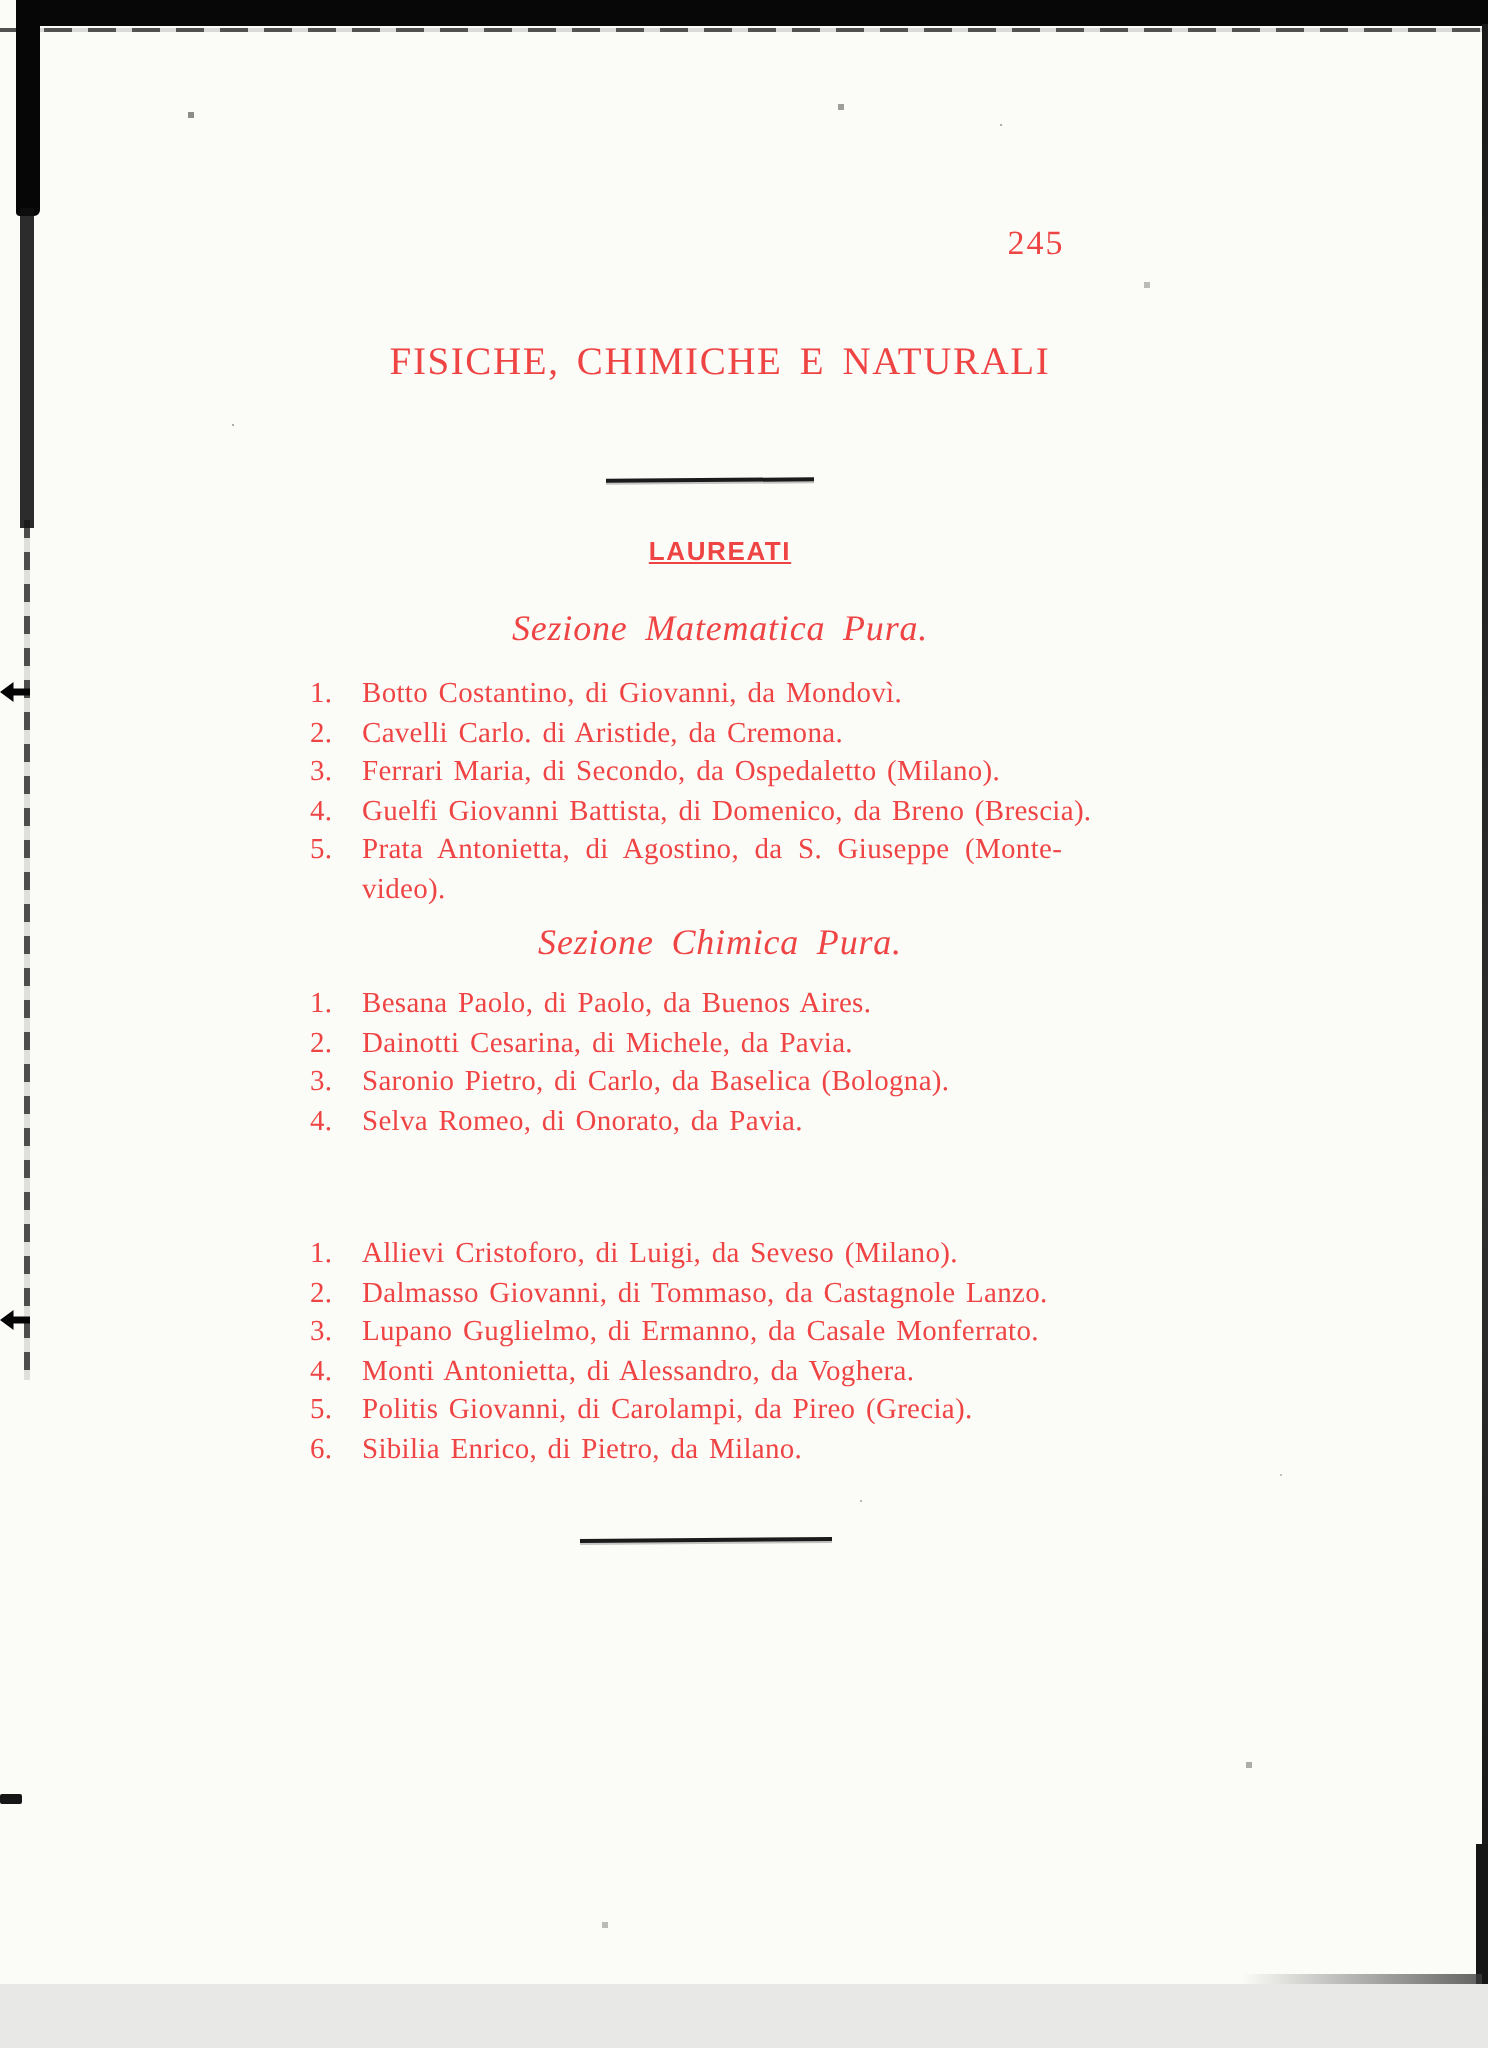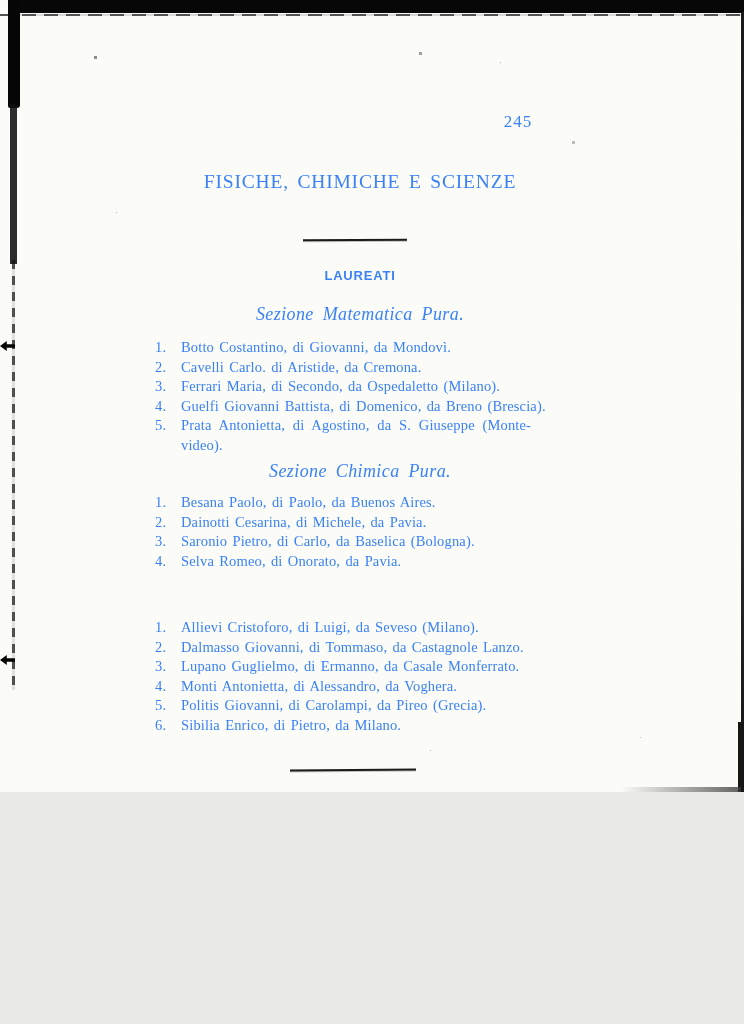--- a/index.html
+++ b/index.html
@@ -1,22 +1,22 @@
 <!DOCTYPE html>
 <html><head>
 <meta charset="utf-8">
 <style>
   html,body{margin:0;padding:0;background:#e8e8e6;}
   .page{
     position:relative;
-    width:744px;height:792px;
+    width:744px;height:992px;
     background:#fbfbf8;
     overflow:hidden;
     font-family:"Liberation Serif","DejaVu Serif",serif;
-    color:#3b82f6;
+    color:#ef4444;
   }
 
   
   .top-strip{position:absolute;left:12px;top:0;right:0;height:13px;background:#070707;}
   .top-strip-shadow{position:absolute;left:0;top:14px;right:0;height:2px;
     background:repeating-linear-gradient(90deg,rgba(25,25,25,.75) 0 14px,rgba(25,25,25,.15) 14px 22px);}
   .left-band-top{position:absolute;left:8px;top:0;width:12px;height:108px;background:#060606;border-radius:0 0 3px 2px;}
   .left-band-mid{position:absolute;left:10px;top:104px;width:7px;height:160px;background:rgba(15,15,15,.88);}
   .left-band-thin{position:absolute;left:12px;top:260px;width:3px;height:430px;
     background:repeating-linear-gradient(180deg,rgba(20,20,20,.75) 0 9px,rgba(20,20,20,.12) 9px 16px);}
@@ -47,21 +47,21 @@
     font-size:17px;letter-spacing:1px;}
   .title-block{position:absolute;left:150px;top:166px;width:420px;text-align:center;
     font-size:19.5px;line-height:31px;letter-spacing:0.8px;word-spacing:3px;}
   .rule{position:absolute;background:#1b1b1b;}
   .rule-title{left:303px;top:239px;width:104px;height:2px;transform:rotate(-0.4deg);
     box-shadow:0 1px 0 rgba(27,27,27,.25);}
   .rule-bottom{left:290px;top:769px;width:126px;height:2px;transform:rotate(-0.5deg);
     box-shadow:0 1px 0 rgba(27,27,27,.25);}
   .laureati{position:absolute;left:150px;top:268px;width:420px;text-align:center;
     font-family:"Liberation Sans","DejaVu Sans",sans-serif;
-    font-weight:bold;font-size:13px;letter-spacing:0.8px;}
+    font-weight:bold;font-size:13px;letter-spacing:0.8px;text-decoration:underline;}
   .sec-title{position:absolute;left:150px;width:420px;text-align:center;
     font-style:italic;font-size:18px;letter-spacing:0.4px;word-spacing:4px;}
   .sec-title-1{top:304px;}
   .sec-title-2{top:461px;}
   .sec-title-3{top:584px;}
 
   .glist{position:absolute;left:155px;width:416px;font-size:14.5px;
     letter-spacing:0.15px;word-spacing:1.5px;}
   .glist-1{top:338px;}
   .glist-2{top:493px;}
@@ -87,21 +87,21 @@
   <div class="arrow-mark arrow-2"></div>
   <div class="dash-mark"></div>
   <div class="right-line"></div>
   <div class="right-line-foot"></div>
   <div class="bottom-smudge"></div>
   <div class="speckles"></div>
 
   <div class="page-number">245</div>
 
   <div class="title-block">
-    <div>FISICHE, CHIMICHE E SCIENZE</div>
+    <div>FISICHE, CHIMICHE E NATURALI</div>
   </div>
 
   <div class="rule rule-title"></div>
 
   <div class="laureati">LAUREATI</div>
 
   <div class="sec-title sec-title-1">Sezione Matematica Pura.</div>
   <div class="glist glist-1">
     <div class="item">
       <span class="num">1.</span>

